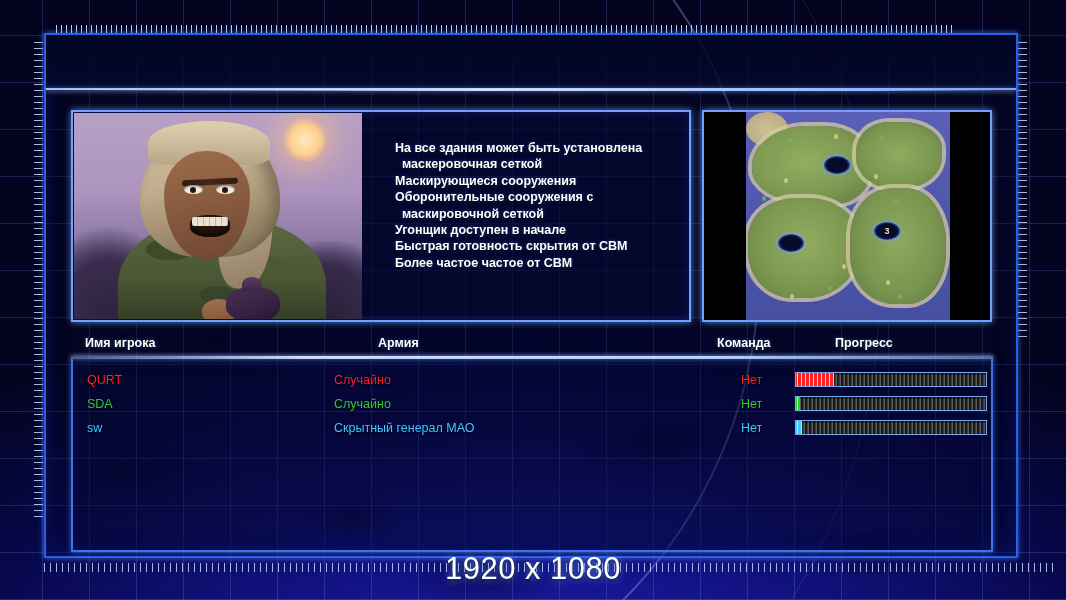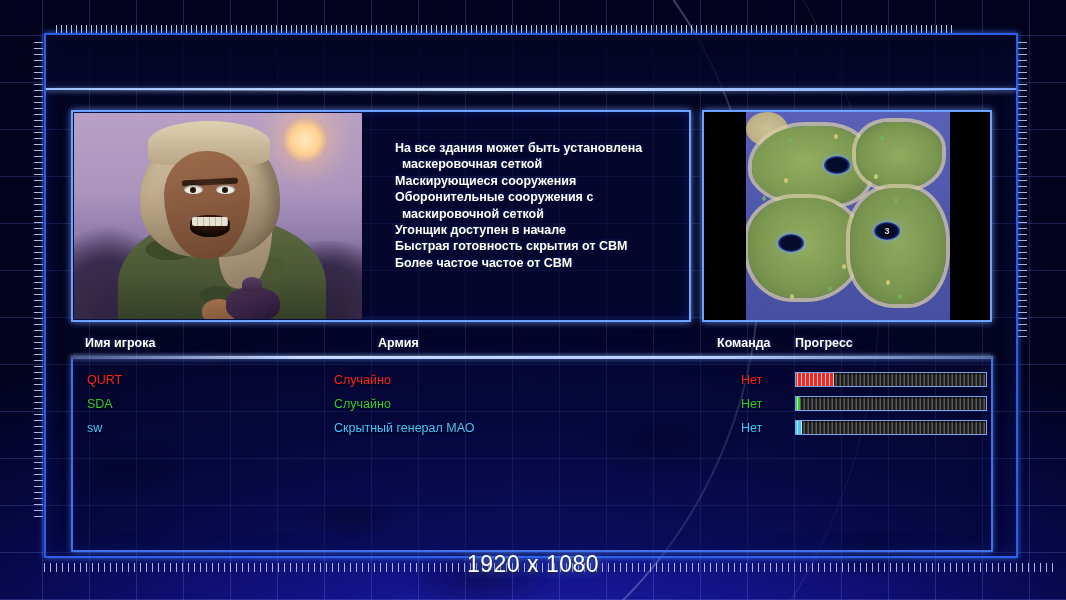--- a/index.html
+++ b/index.html
@@ -311,21 +311,21 @@
     box-shadow:inset 0 1px 2px rgba(0,0,0,.8);
     overflow:hidden;
   }
   .bar-fill{
     position:absolute; left:0; top:0; height:100%;
   }
 
   
   #resolution{
     position:absolute; left:0; top:551px; width:1066px; text-align:center;
-    font-size:23px; color:#ffffff;
+    font-size:31px; color:#ffffff;
     text-shadow:0 0 8px rgba(110,160,255,.9), 0 1px 3px #000;
     letter-spacing:.5px;
   }
 </style>
 </head>
 <body>
 
 <div id="screen">
 
   <div id="blotches"></div>
@@ -408,21 +408,21 @@
       <div class="tree" style="left:140px; top:168px;"></div>
       <div class="tree g" style="left:152px; top:182px;"></div>
     </div>
   </div>
 
   <div id="tablewrap">
     <div id="thead">
       <div class="h" style="left:14px;">Имя игрока</div>
       <div class="h" style="left:261px;margin-left:46px;">Армия</div>
       <div class="h" style="left:646px;">Команда</div>
-      <div class="h" style="left:712px;padding-left:12px;">Прогресс</div>
+      <div class="h" style="left:752px;padding-left:12px;">Прогресс</div>
     </div>
     <div id="thead-rule"></div>
     <div id="tbody">
         <div class="row" style="top: 10px;">
           <div class="cell c-name" style="color: rgb(255, 32, 32);">QURT</div>
           <div class="cell c-army" style="color: rgb(255, 32, 32);">Случайно</div>
           <div class="cell c-team" style="color: rgb(255, 32, 32);">Нет</div>
           <div class="bar">
             <div class="bar-fill" style="width: 20%; background: repeating-linear-gradient(90deg, rgb(255, 32, 32) 0px, rgb(255, 32, 32) 1px, rgba(255, 255, 255, 0.85) 1px, rgba(255, 255, 255, 0.85) 2px, rgb(255, 32, 32) 2px, rgb(255, 32, 32) 4px);"></div>
           </div>

